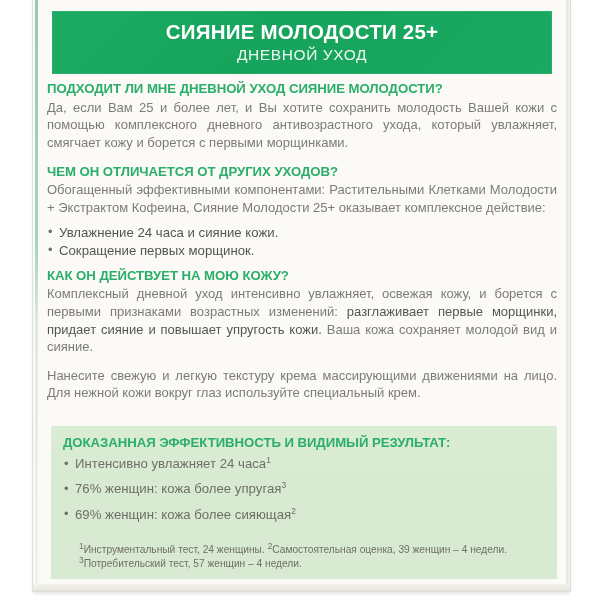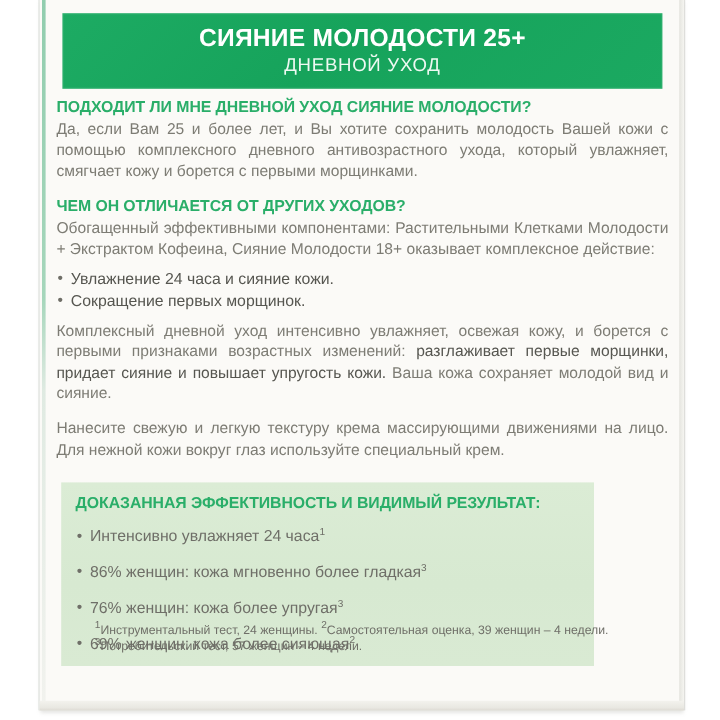--- a/index.html
+++ b/index.html
@@ -164,22 +164,22 @@
   ul.bullets li b,
   p.para b {
     color: #565650;
     font-weight: normal;
   }
 
   
   .results-box {
     position: absolute;
     left: 4px;
-    top: 402px;
-    width: 444px;
+    top: 426px;
+    width: 506px;
     height: 153px;
     background: #d9ead3;
     background: linear-gradient(180deg,#dbecd5 0%, #d7e9d1 55%, #d9ead3 100%);
   }
   .results-inner {
     padding: 9px 12px 0 12px;
   }
   .results-head {
     margin: 0 0 5px 0;
     color: #2aae69;
@@ -192,21 +192,20 @@
     margin: 0;
     padding: 0;
   }
   ul.result-list li {
     position: relative;
     padding-left: 12px;
     color: #6f6f68;
     font-size: 13.2px;
     line-height: 1.36;
     margin-bottom: 7.5px;
-    margin-top: 12px;
   }
   ul.result-list li::before {
     content: "•";
     position: absolute;
     left: 1px;
     top: -0.5px;
     color: #6f6f68;
     font-size: 13px;
   }
   sup { font-size: 8.4px; vertical-align: super; line-height: 0; }
@@ -241,52 +240,50 @@
     </div>
 
     <div class="body-area">
 
       <h2 class="section-head">ПОДХОДИТ ЛИ МНЕ ДНЕВНОЙ УХОД СИЯНИЕ МОЛОДОСТИ?</h2>
       <p class="para">Да, если Вам 25 и более лет, и Вы хотите сохранить молодость Вашей кожи с помощью комплексного дневного антивозрастного ухода, который увлажняет, смягчает кожу и борется с первыми морщинками.</p>
 
       <div class="gap-m"></div>
 
       <h2 class="section-head">ЧЕМ ОН ОТЛИЧАЕТСЯ ОТ ДРУГИХ УХОДОВ?</h2>
-      <p class="para">Обогащенный эффективными компонентами: Растительными Клетками Молодости + Экстрактом Кофеина, Сияние Молодости 18+ оказывает комплексное действие:</p>
+      <p class="para">Обогащенный эффективными компонентами: Растительными Клетками Молодости + Экстрактом Кофеина, Сияние Молодости 25+ оказывает комплексное действие:</p>
 
       <div class="gap-s"></div>
 
       <ul class="bullets">
         <li>
           <b>Увлажнение 24 часа и сияние кожи.</b><span></span>
         </li>
         <li>
           <b>Сокращение первых морщинок.</b><span></span>
         </li>
       </ul>
 
       <div class="gap-s"></div>
 
+      <h2 class="section-head">КАК ОН ДЕЙСТВУЕТ НА МОЮ КОЖУ?</h2>
       <p class="para"><span>Комплексный дневной уход интенсивно увлажняет, освежая кожу, и борется с первыми признаками возрастных изменений: </span><b>разглаживает первые морщинки, придает сияние и повышает упругость кожи.</b><span> Ваша кожа сохраняет молодой вид и сияние.</span></p>
 
       <div class="gap-m"></div>
 
       <p class="para">Нанесите свежую и легкую текстуру крема массирующими движениями на лицо. Для нежной кожи вокруг глаз используйте специальный крем.</p>
     </div>
 
     <div class="results-box">
       <div class="results-inner">
         <div class="results-head">ДОКАЗАННАЯ ЭФФЕКТИВНОСТЬ И ВИДИМЫЙ РЕЗУЛЬТАТ:</div>
 
         <ul class="result-list">
           <li>
             <span>Интенсивно увлажняет 24 часа</span><sup>1</sup>
-          </li>
-          <li>
-            <span>86% женщин: кожа мгновенно более гладкая</span><sup>3</sup>
           </li>
           <li>
             <span>76% женщин: кожа более упругая</span><sup>3</sup>
           </li>
           <li>
             <span>69% женщин: кожа более сияющая</span><sup>2</sup>
           </li>
         </ul>
       </div>
 

